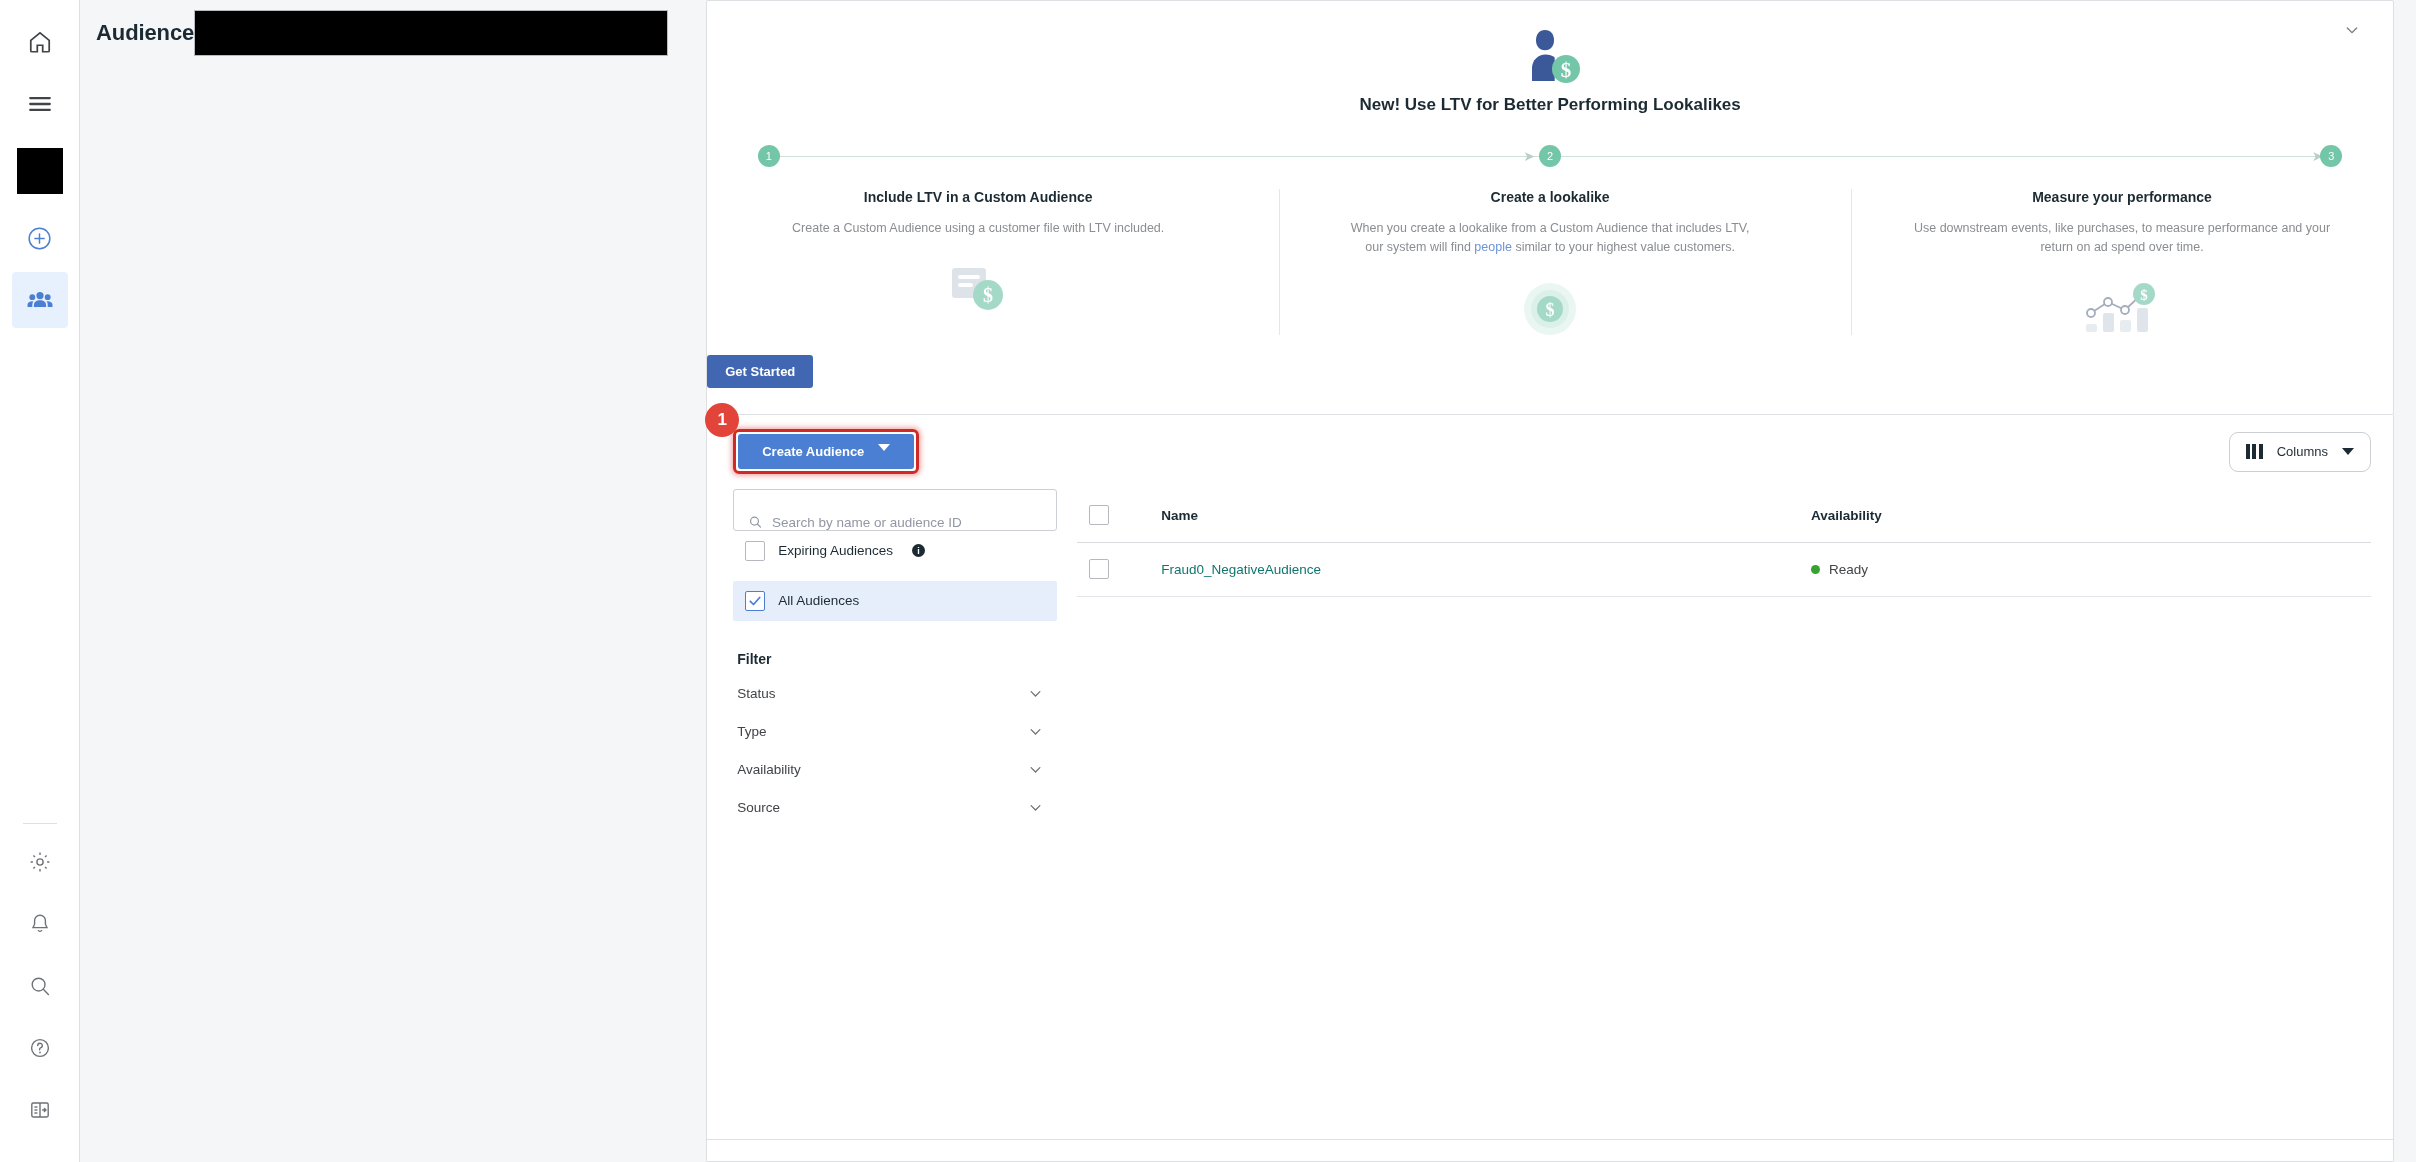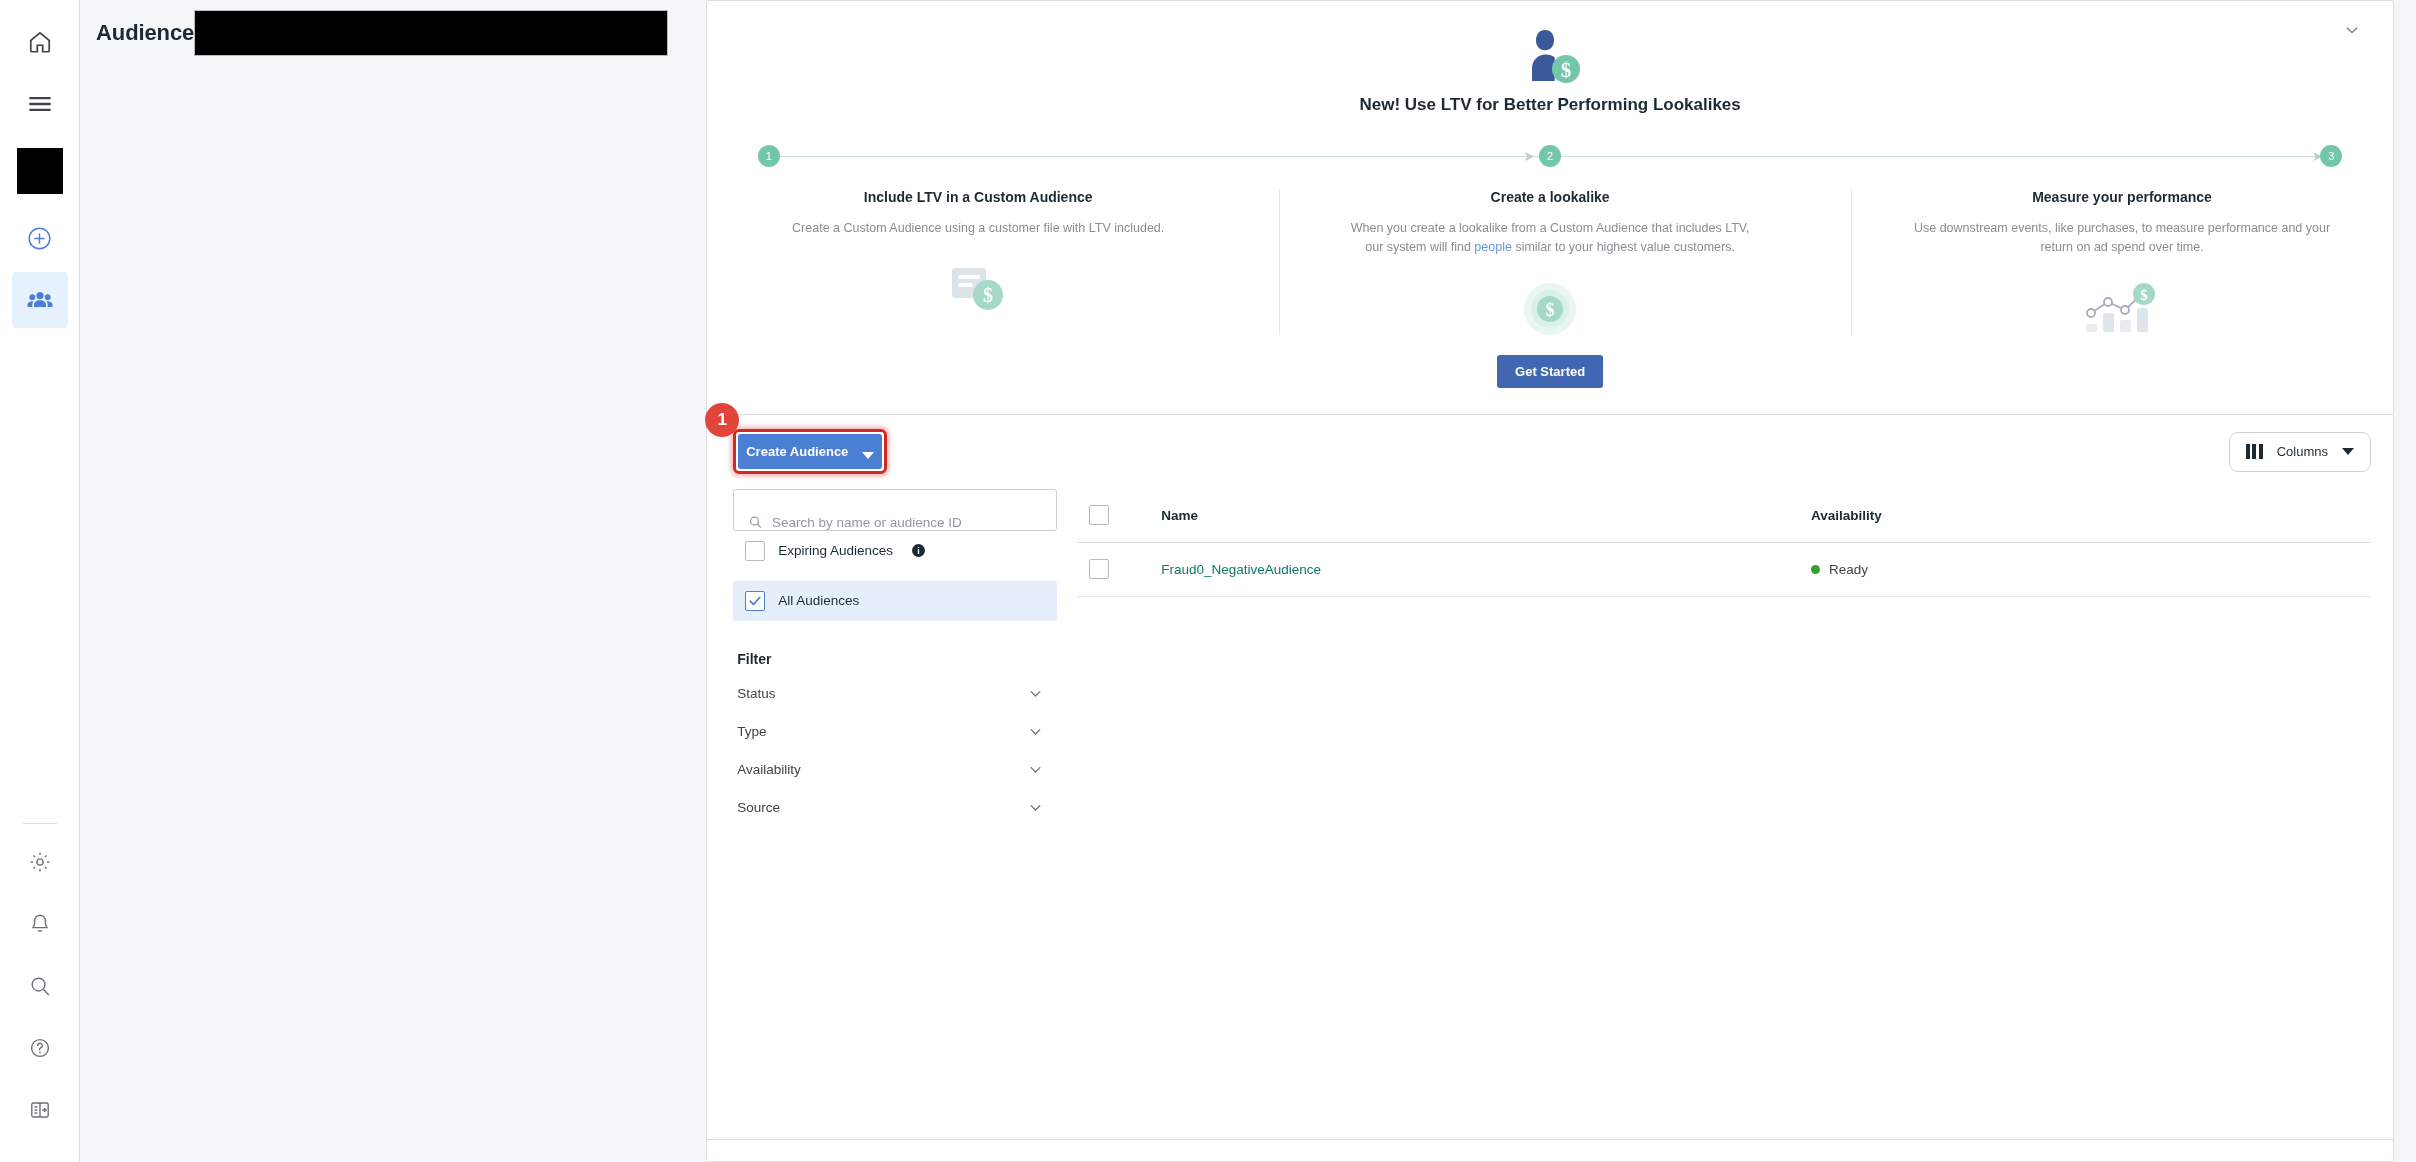--- a/index.html
+++ b/index.html
@@ -224,21 +224,20 @@
   .col-body .lnk { color: #6d93d8; }
   .col-art {
     height: 72px;
     display: flex;
     align-items: center;
     justify-content: center;
     opacity: 0.55;
   }
   .get-started-wrap {
     display: flex;
-    justify-content: center;
     margin-top: 10px;
   }
   .btn-primary {
     background: #4267b2;
     color: #ffffff;
     border: none;
     border-radius: 3px;
     font-size: 13px;
     font-weight: bold;
     padding: 9px 18px;
@@ -289,23 +288,23 @@
     display: inline-block;
     box-shadow: 0 0 5px 2px rgba(226,78,70,0.45);
   }
   .btn-create {
     background: #4a7fd4;
     color: #ffffff;
     border: none;
     border-radius: 3px;
     font-size: 13px;
     font-weight: bold;
-    padding: 10px 8px;
-    display: flex;
-    align-items: flex-end;
+    padding: 10px 24px;
+    display: flex;
+    align-items: flex-start;
     gap: 14px;
     cursor: pointer;
     font-family: "Liberation Sans", sans-serif;
   }
   .caret-down {
     width: 0; height: 0;
     border-left: 6px solid transparent;
     border-right: 6px solid transparent;
     border-top: 7px solid #ffffff;
   }

